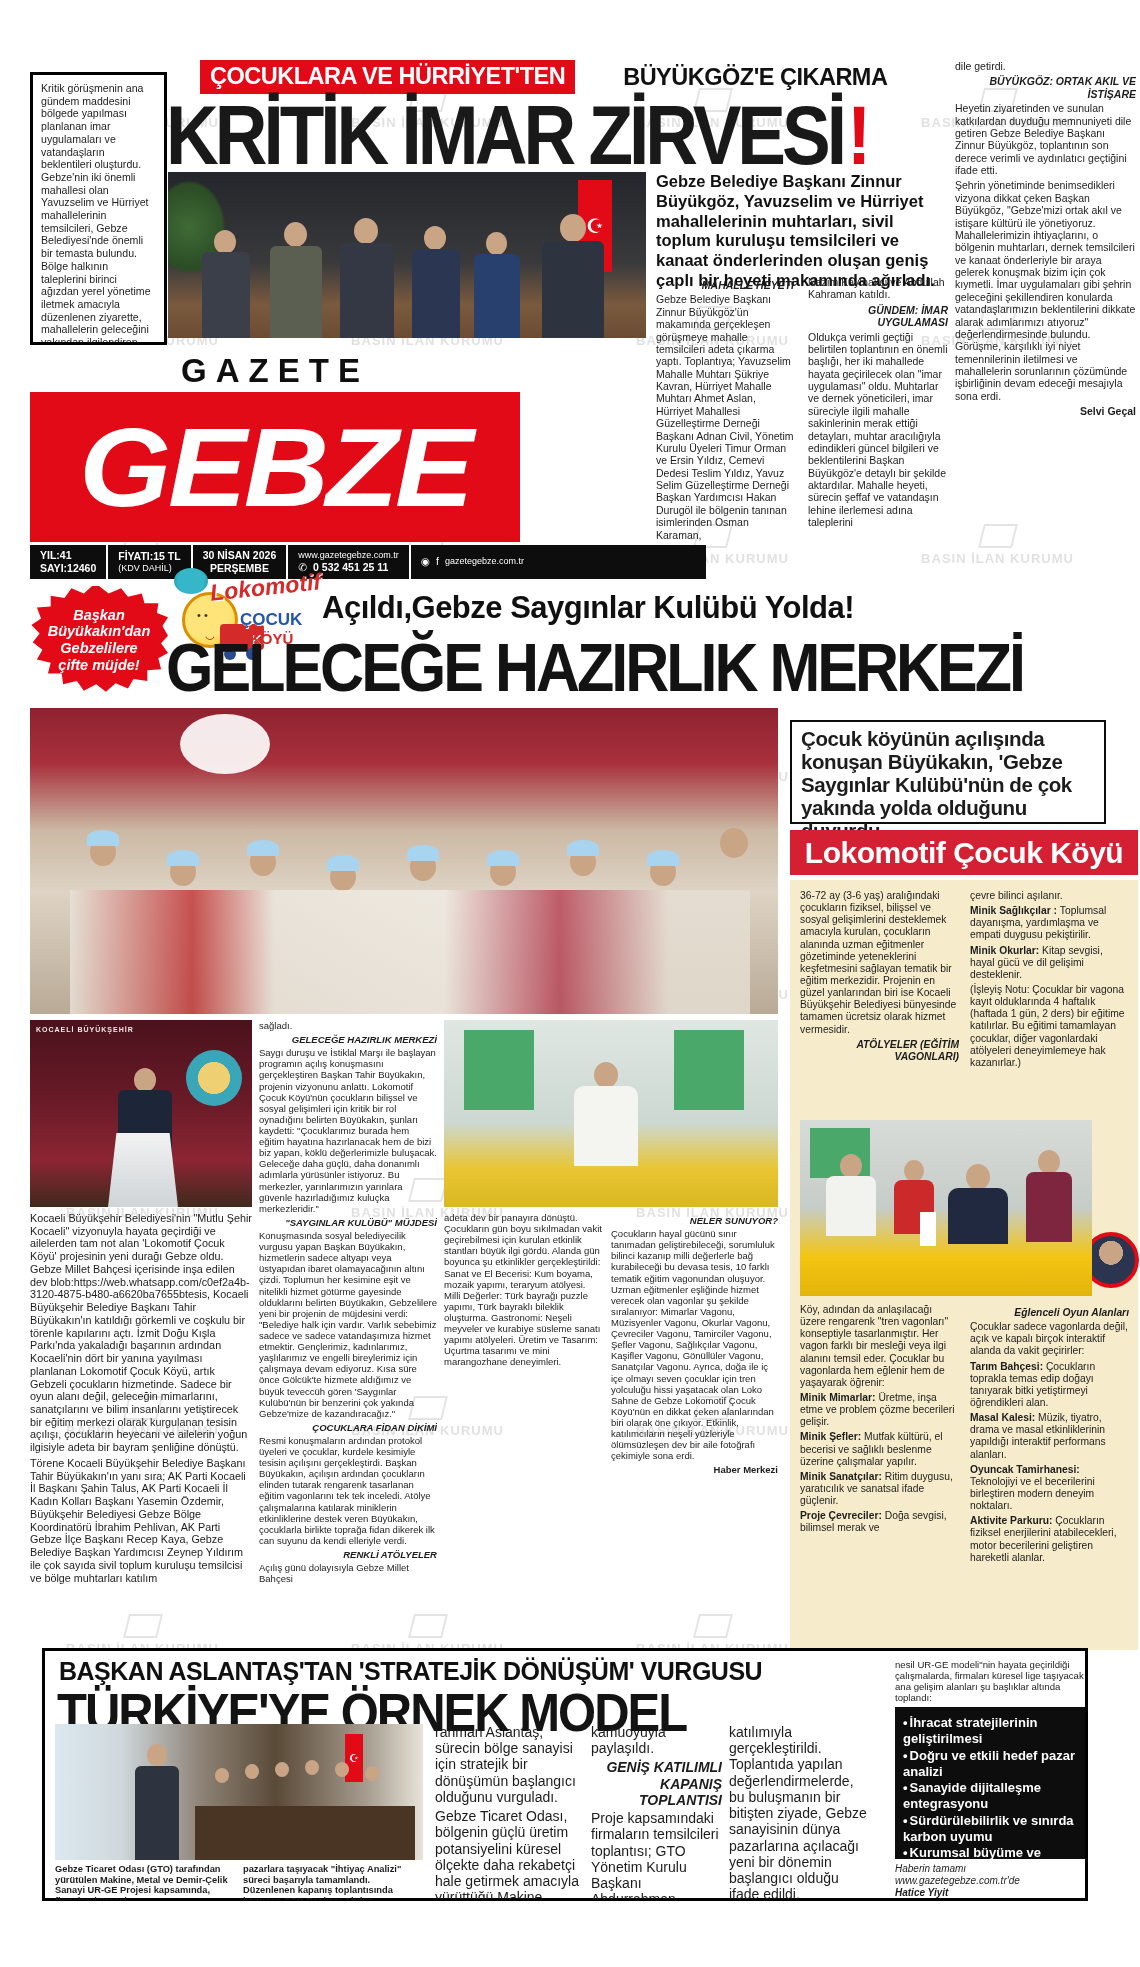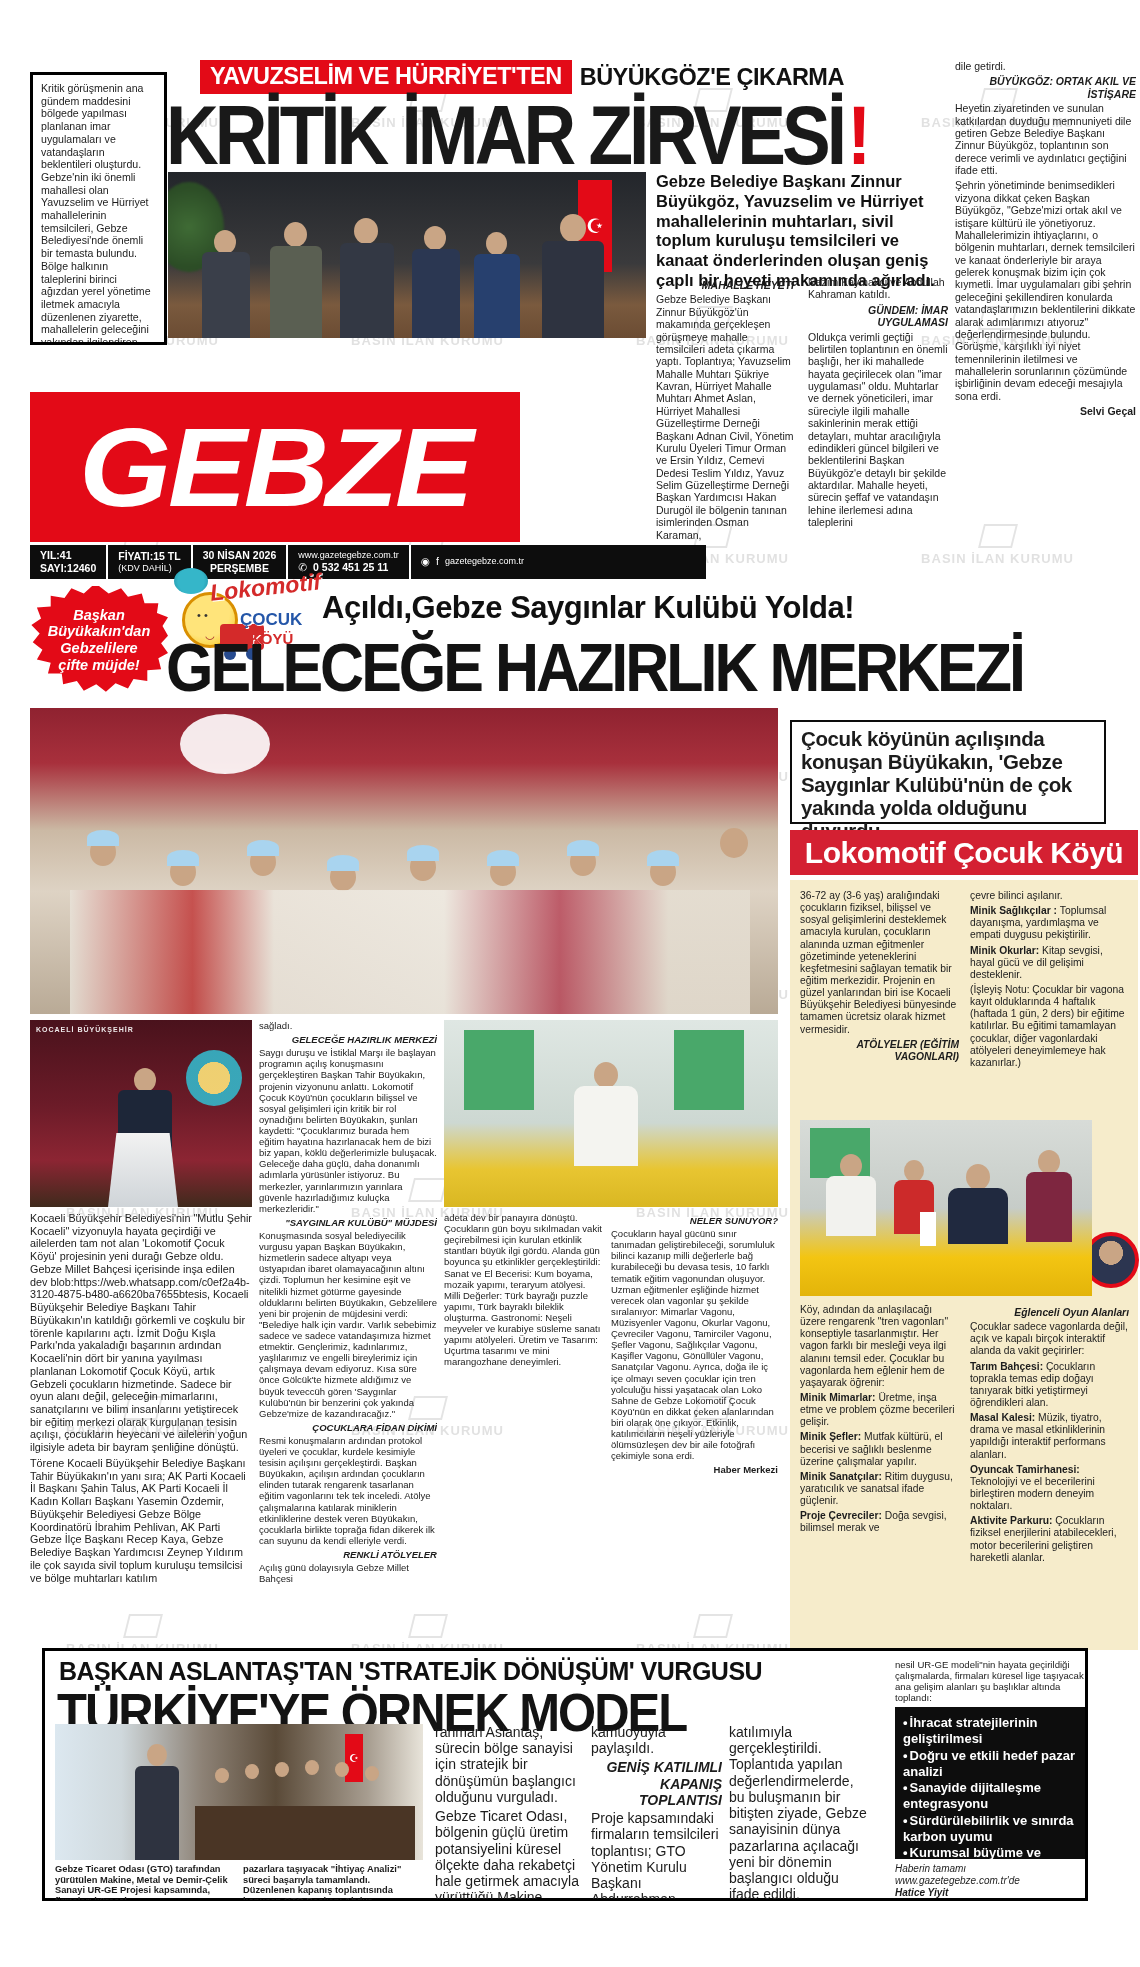--- a/index.html
+++ b/index.html
@@ -18,21 +18,21 @@
   .para{margin:0 0 3px;}
   .subhead{font-weight:bold;font-style:italic;margin:3px 0 2px;text-align:right;}
   .sig{font-weight:bold;text-align:right;margin-top:2px;}
   b.kv{font-weight:bold;}
   
   .side-box{left:30px;top:72px;width:137px;height:273px;border:3px solid #000;padding:7px 8px;
             font-size:10.6px;line-height:1.2;background:#fff;}
   .kicker{left:200px;top:60px;height:34px;display:flex;align-items:center;font-weight:bold;
           font-size:23.5px;letter-spacing:-.5px;white-space:nowrap;}
   .kicker-red{background:#e30a17;color:#fff;padding:3px 10px 4px;margin-right:8px;}
-  .kicker-black{color:#111;}
+  .kicker-black{color:#111;margin-left:40px;}
   .headline1{left:166px;top:88px;width:870px;margin:0;font-size:73px;font-weight:900;color:#191919;
              letter-spacing:-4px;white-space:nowrap;transform:scaleY(1.14);transform-origin:left top;}
   .bang{color:#e30a17;padding-left:4px;}
   .lead{left:656px;top:172px;width:294px;margin:0;font-size:16.5px;font-weight:700;line-height:1.2;color:#111;}
   .colA{left:656px;top:276px;width:138px;height:302px;}
   .colB{left:808px;top:276px;width:140px;height:302px;}
   .colC{left:955px;top:60px;width:181px;height:518px;}
   
   .photo{position:absolute;z-index:1;overflow:hidden;}
   .photo .head{position:absolute;border-radius:50%;background:#c9a585;}
@@ -172,21 +172,21 @@
       <div class="wm">BASIN İLAN KURUMU</div>
       <div class="wm">BASIN İLAN KURUMU</div>
       <div class="wm">BASIN İLAN KURUMU</div>
     </div>
 
   <div class="layer side-box col">
       <div class="para">Kritik görüşmenin ana gündem maddesini bölgede yapılması planlanan imar uygulamaları ve vatandaşların beklentileri oluşturdu. Gebze'nin iki önemli mahallesi olan Yavuzselim ve Hürriyet mahallelerinin temsilcileri, Gebze Belediyesi'nde önemli bir temasta bulundu. Bölge halkının taleplerini birinci ağızdan yerel yönetime iletmek amacıyla düzenlenen ziyarette, mahallelerin geleceğini yakından ilgilendiren konular masaya yatırıldı.</div>
     </div>
 
   <div class="layer kicker">
-    <span class="kicker-red">YAVUZSELİM VE HÜRRİYET'TEN</span>
+    <span class="kicker-red">ÇOCUKLARA VE HÜRRİYET'TEN</span>
     <span class="kicker-black">BÜYÜKGÖZ'E ÇIKARMA</span>
   </div>
 
   <h1 class="layer headline1"><span>KRİTİK İMAR ZİRVESİ</span><span class="bang">!</span></h1>
 
   <div class="photo photo-meeting">
     <div class="plant" style="left:-14px;top:10px;width:70px;height:90px;"></div>
     <div class="flag" style="right:34px;top:8px;width:34px;height:92px;font-size:20px;">☪</div>
     <div class="head" style="left:46px;top:58px;width:22px;height:24px;"></div>
       <div class="suit" style="left:34px;top:80px;width:48px;height:86px;"></div>
@@ -213,20 +213,21 @@
       <div class="para">Oldukça verimli geçtiği belirtilen toplantının en önemli başlığı, her iki mahallede hayata geçirilecek olan "imar uygulaması" oldu. Muhtarlar ve dernek yöneticileri, imar süreciyle ilgili mahalle sakinlerinin merak ettiği detayları, muhtar aracılığıyla edindikleri güncel bilgileri ve beklentilerini Başkan Büyükgöz'e detaylı bir şekilde aktardılar. Mahalle heyeti, sürecin şeffaf ve vatandaşın lehine ilerlemesi adına taleplerini</div>
     </div>
   <div class="col colC">
       <div class="para">dile getirdi.</div>
       <div class="subhead">BÜYÜKGÖZ: ORTAK AKIL VE İSTİŞARE</div>
       <div class="para">Heyetin ziyaretinden ve sunulan katkılardan duyduğu memnuniyeti dile getiren Gebze Belediye Başkanı Zinnur Büyükgöz, toplantının son derece verimli ve aydınlatıcı geçtiğini ifade etti.</div>
       <div class="para">Şehrin yönetiminde benimsedikleri vizyona dikkat çeken Başkan Büyükgöz, "Gebze'mizi ortak akıl ve istişare kültürü ile yönetiyoruz. Mahallelerimizin ihtiyaçlarını, o bölgenin muhtarları, dernek temsilcileri ve kanaat önderleriyle bir araya gelerek konuşmak bizim için çok kıymetli. İmar uygulamaları gibi şehrin geleceğini şekillendiren konularda vatandaşlarımızın beklentilerini dikkate alarak adımlarımızı atıyoruz" değerlendirmesinde bulundu. Görüşme, karşılıklı iyi niyet temennilerinin iletilmesi ve mahallelerin sorunlarının çözümünde işbirliğinin devam edeceği mesajıyla sona erdi.</div>
       <div class="sig">Selvi Geçal</div>
     </div>
 
+  <div class="layer gazete">GAZETE</div>
   <div class="layer gebze-block">
     <span>GEBZE</span>
   </div>
   <div class="strip">
     <div class="seg">
       <div>YIL:41</div>
       <div>SAYI:12460</div>
     </div>
     <div class="seg">
       <div>FİYATI:15 TL</div>

